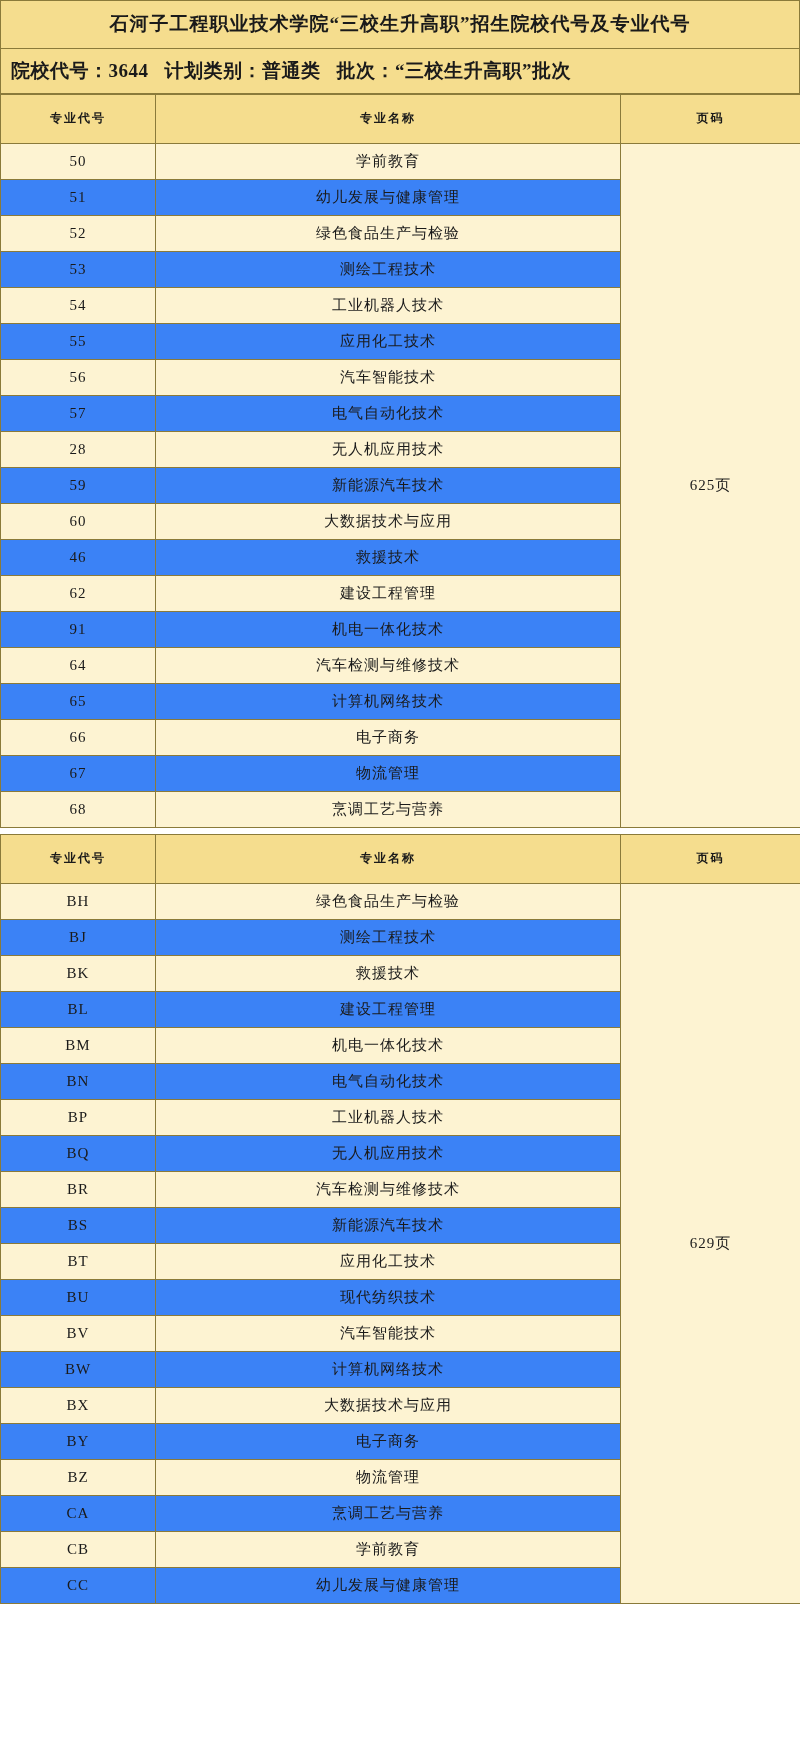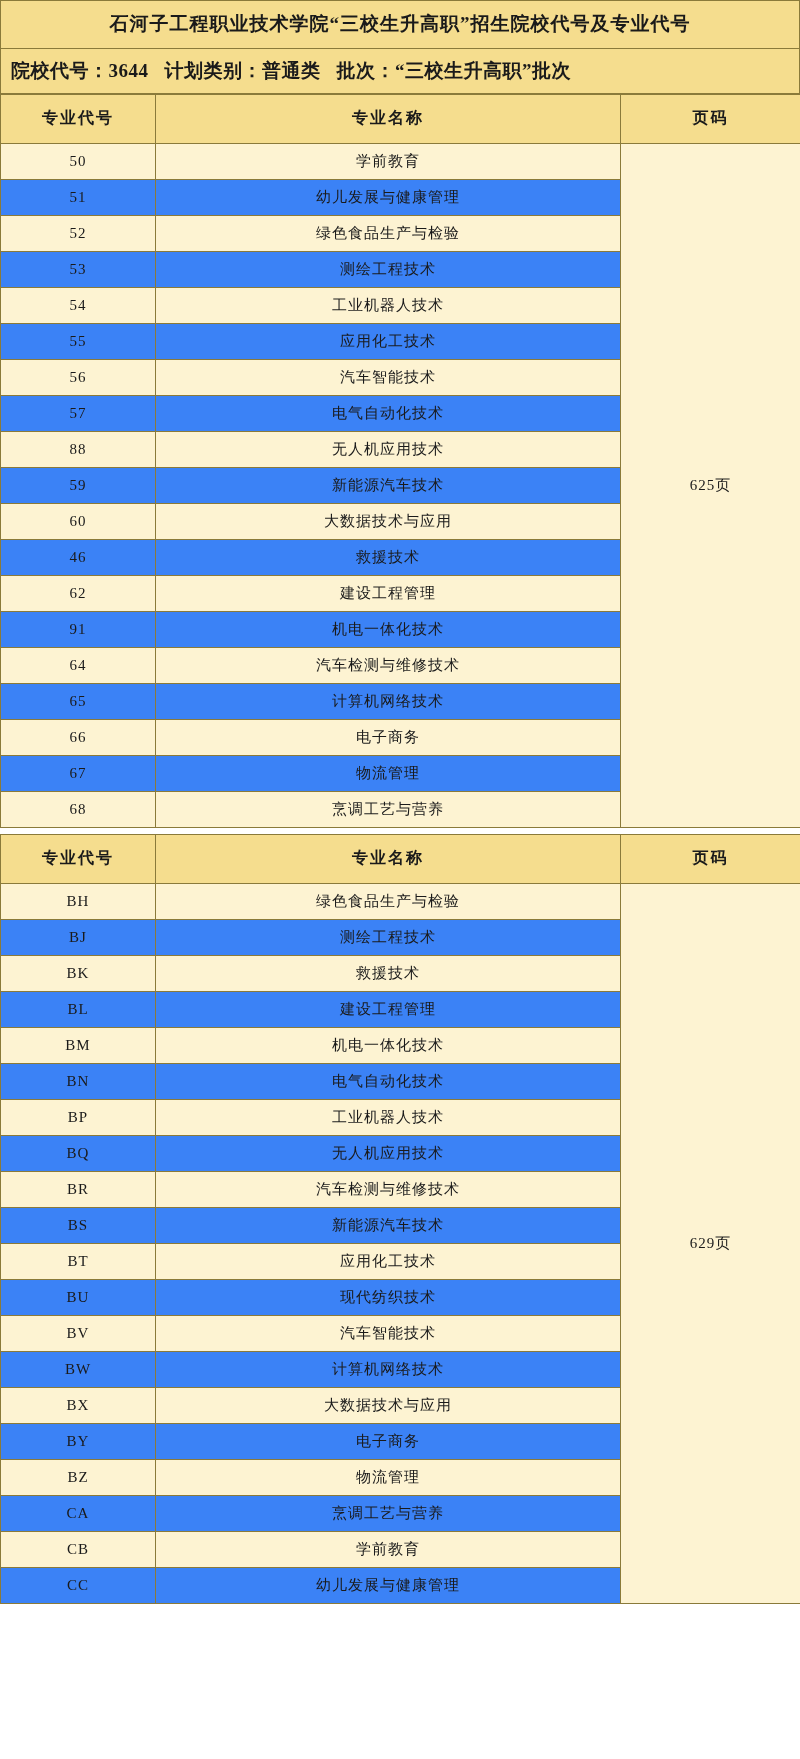--- a/index.html
+++ b/index.html
@@ -49,21 +49,21 @@
     width: 800px;
     table-layout: fixed;
   }
   table.plan col.c1 { width: 155px; }
   table.plan col.c2 { width: 465px; }
   table.plan col.c3 { width: 180px; }
 
   table.plan th {
     background: #f5dd8e;
     border: 1px solid #8a7a3a;
-    font-size: 16px;
+    font-size: 12px;
     font-weight: bold;
     height: 46px;
     letter-spacing: 2px;
   }
   table.plan td {
     border: 1px solid #8a7a3a;
     font-size: 15px;
     height: 33px;
     text-align: center;
     letter-spacing: 1px;
@@ -130,21 +130,21 @@
           </tr>
           <tr class="odd">
             <td>56</td>
             <td>汽车智能技术</td>
           </tr>
           <tr class="even">
             <td>57</td>
             <td>电气自动化技术</td>
           </tr>
           <tr class="odd">
-            <td>88</td>
+            <td>28</td>
             <td>无人机应用技术</td>
           </tr>
           <tr class="even">
             <td>59</td>
             <td>新能源汽车技术</td>
           </tr>
           <tr class="odd">
             <td>60</td>
             <td>大数据技术与应用</td>
           </tr>

